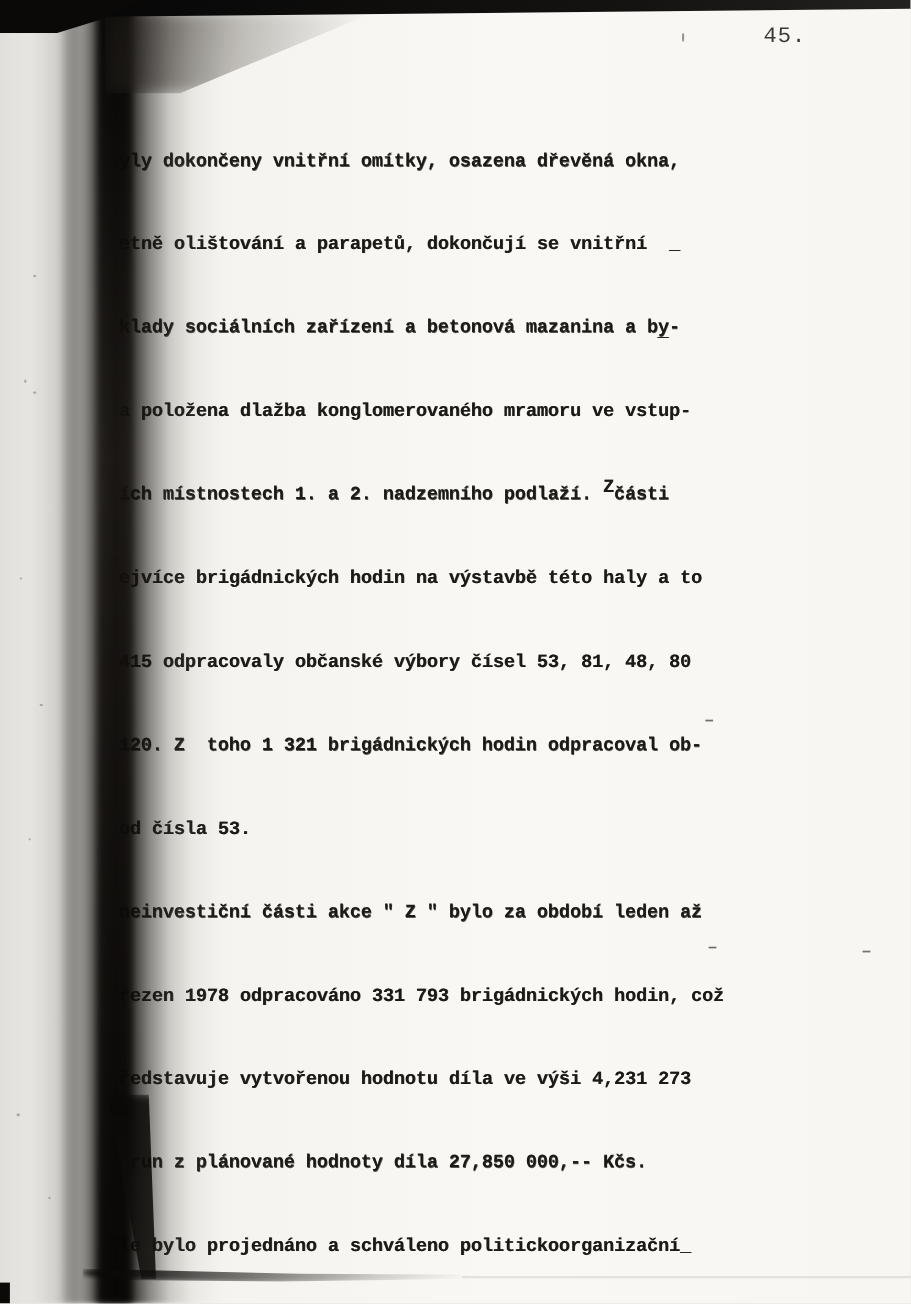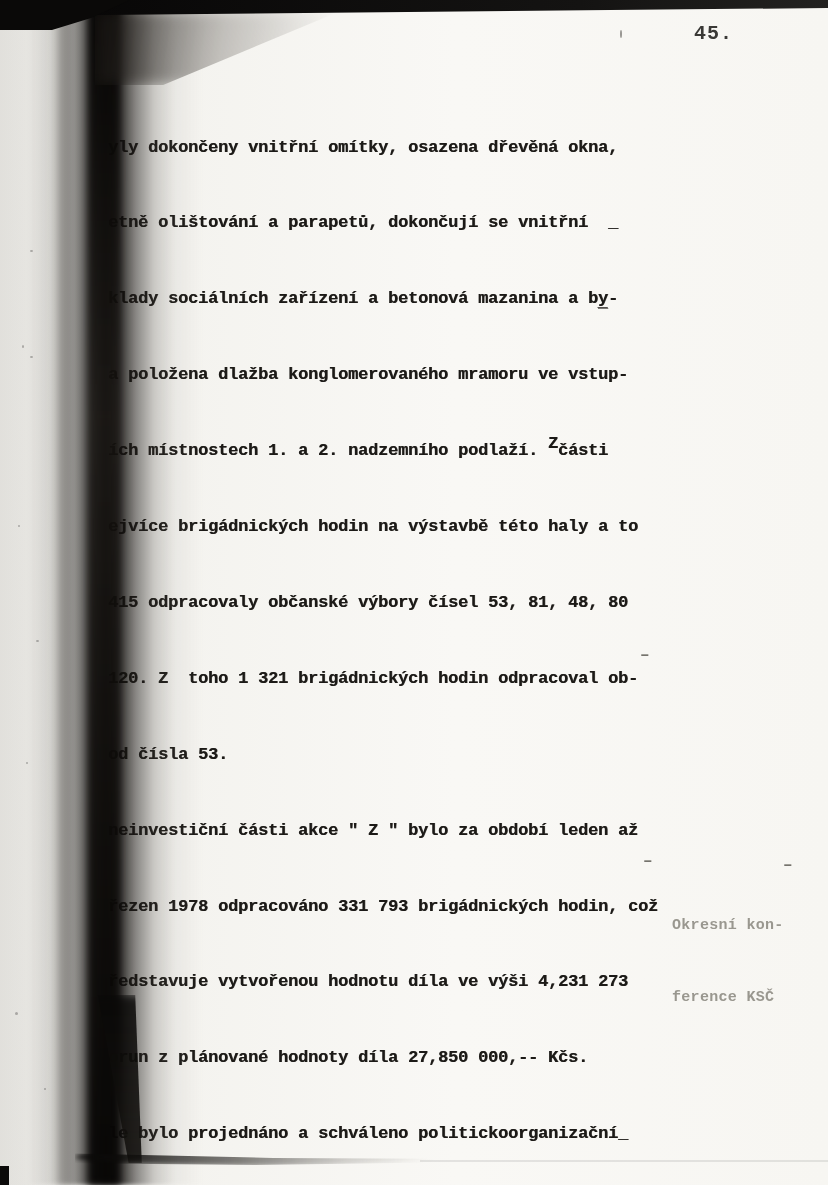--- a/index.html
+++ b/index.html
@@ -22,21 +22,21 @@
     position:absolute;left:108px;top:84px;z-index:2;
     font-size:17px;font-weight:700;line-height:25.3px;letter-spacing:-0.2px;
     white-space:pre;color:#1c1a17;
     text-shadow:0.4px 0.4px 0.6px rgba(32,29,25,0.75);
   }
   .ln{height:25.3px;}
   .supz{position:relative;top:-7px;}
   
   .page-number{
     position:absolute;left:694px;top:22px;z-index:2;
-    font-size:20px;font-weight:700;color:#3a3936;letter-spacing:1px;
+    font-size:20px;font-weight:400;color:#3a3936;letter-spacing:1px;
   }
   
   .margin-note{
     position:absolute;left:672px;top:866px;z-index:2;
     font-size:15px;font-weight:700;line-height:24px;letter-spacing:0.3px;
     color:#99978f;filter:blur(0.45px);white-space:pre;
   }
   
   .stray{position:absolute;z-index:2;color:#75736d;font-size:16px;font-weight:700;}
   .stray-a{left:640px;top:646px;}
@@ -164,24 +164,20 @@
     
     
     
     
     
     
     
     
   </div>
 
-  <div class="margin-note">
-    <div>Okresní kon-</div>
-    <div>ference KSČ</div>
-  </div>
 
   <span class="stray stray-a">–</span>
   <span class="stray stray-b">–</span>
   <span class="stray stray-c">–</span>
 
   <div class="binding-band"></div>
   <div class="binding-core"></div>
   <div class="binding-streak"></div>
   <div class="top-flare"></div>
   <div class="bottom-tail"></div>

